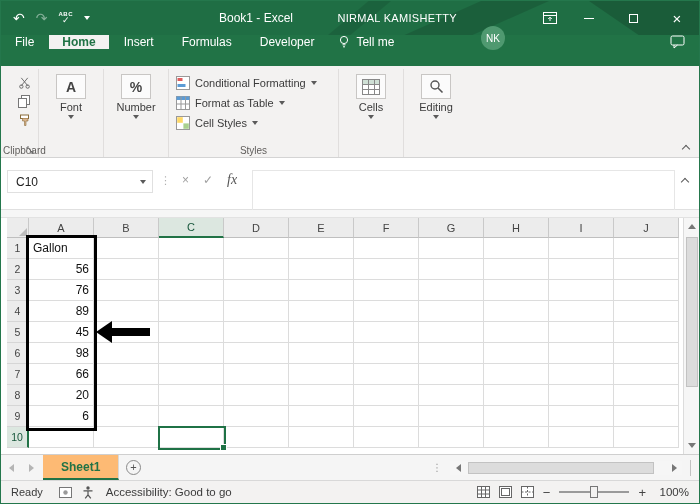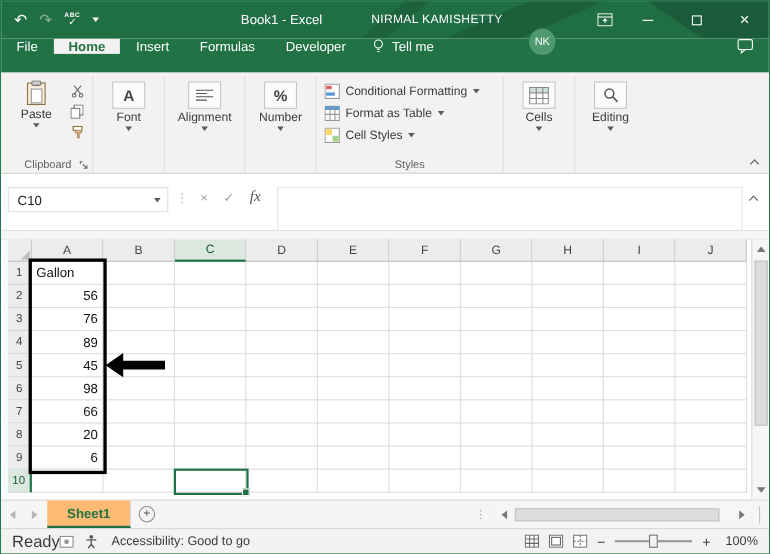--- a/index.html
+++ b/index.html
@@ -111,21 +111,21 @@
         font-size:11px;color:#555;line-height:1;}
   .hs-area{margin-left:auto;display:flex;align-items:center;padding-right:4px;}
   .hsep{color:#9a9a9a;font-size:10px;margin-right:8px;}
   .hbtn{width:16px;height:14px;display:flex;align-items:center;justify-content:center;background:#f6f6f6;}
   .htrack{width:200px;height:14px;background:#f6f6f6;display:flex;align-items:center;}
   .hthumb{height:12px;width:186px;background:#dcdcdc;border:1px solid #c2c2c2;margin-left:2px;}
   .hsplit{width:5px;height:16px;border-left:1px solid #c2c2c2;margin-left:8px;}
 
   
   .statusbar{height:23px;flex:none;background:#f3f2f1;border-top:1px solid #d8d8d8;display:flex;align-items:center;font-size:11.5px;color:#3b3b3b;}
-  .sb-ready{margin-left:10px;font-size:15px;}
+  .sb-ready{margin-left:10px;margin-right:16px;font-size:11px;}
   .sb-icon{margin-right:10px;display:flex;align-items:center;}
   .sb-acc{margin-left:2px;}
   .sb-right{margin-left:auto;display:flex;align-items:center;gap:9px;margin-right:10px;}
   .viewbtn{display:flex;align-items:center;}
   .zoom-glyph{font-size:13px;color:#444;line-height:1;}
   .ztrack{width:70px;height:2px;background:#9a9a9a;position:relative;}
   .zthumb{position:absolute;left:31px;top:-5px;width:8px;height:12px;background:#f3f2f1;border:1px solid #777;}
   .zoom-pct{width:34px;text-align:right;font-size:11.5px;}
 </style>
 </head>
@@ -190,31 +190,20 @@
       <svg width="15" height="14" viewBox="0 0 15 14">
           <rect x="1" y="1" width="13" height="9" rx="1.5" fill="none" stroke="#fff"></rect>
           <path d="M4 10 L4 13 L7.5 10" fill="none" stroke="#fff"></path>
         </svg>
     </div>
   </div>
 
   <div class="ribbon">
 
     <div class="rgroup">
-      <div class="paste">
-        <span style="display:flex;">
-          <svg width="18" height="23" viewBox="0 0 18 23">
-              <rect x="1" y="2.5" width="16" height="19.5" fill="#f7ecd7" stroke="#8a7248"></rect>
-              <rect x="5" y="0.6" width="8" height="4" rx="1" fill="#cfcdcb" stroke="#7a7a7a"></rect>
-              <rect x="4.5" y="8" width="9.5" height="12.5" fill="#fff" stroke="#9a9a9a"></rect>
-            </svg>
-        </span>
-        <span class="rlabel">Paste</span>
-        <span class="tri-down"></span>
-      </div>
       <div class="clip-mini">
         <span style="display:flex;">
           <svg width="13" height="13" viewBox="0 0 14 14">
               <path d="M3.5 2 L10.5 10.5 M10.5 2 L3.5 10.5" stroke="#666" fill="none"></path>
               <circle cx="3.6" cy="11.4" r="1.8" fill="none" stroke="#666"></circle>
               <circle cx="10.4" cy="11.4" r="1.8" fill="none" stroke="#666"></circle>
             </svg>
         </span>
         <span style="display:flex;">
           <svg width="12" height="13" viewBox="0 0 12 13">
@@ -240,31 +229,20 @@
     <div class="rgroup">
       <div class="bigbtn">
         <span class="iconbox">
             <span class="glyph">A</span>
           </span>
         <span class="rlabel">Font</span>
         <span class="tri-down"></span>
       </div>
     </div>
 
-    <div class="rgroup">
-      <div class="bigbtn" style="width:58px;">
-        <span class="iconbox">
-          <svg width="16" height="12" viewBox="0 0 16 12">
-              <path d="M0 1h16M0 4h10M0 7h16M0 10h10" stroke="#555"></path>
-            </svg>
-        </span>
-        <span class="rlabel">Alignment</span>
-        <span class="tri-down"></span>
-      </div>
-    </div>
 
     <div class="rgroup">
       <div class="bigbtn">
         <span class="iconbox">
             <span class="glyph">%</span>
           </span>
         <span class="rlabel">Number</span>
         <span class="tri-down"></span>
       </div>
     </div>

